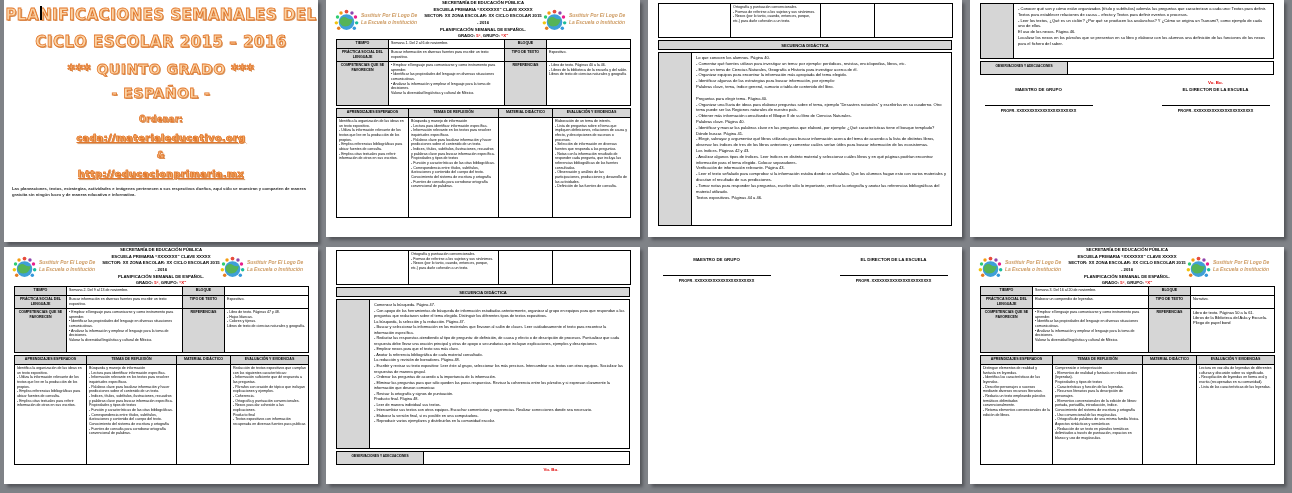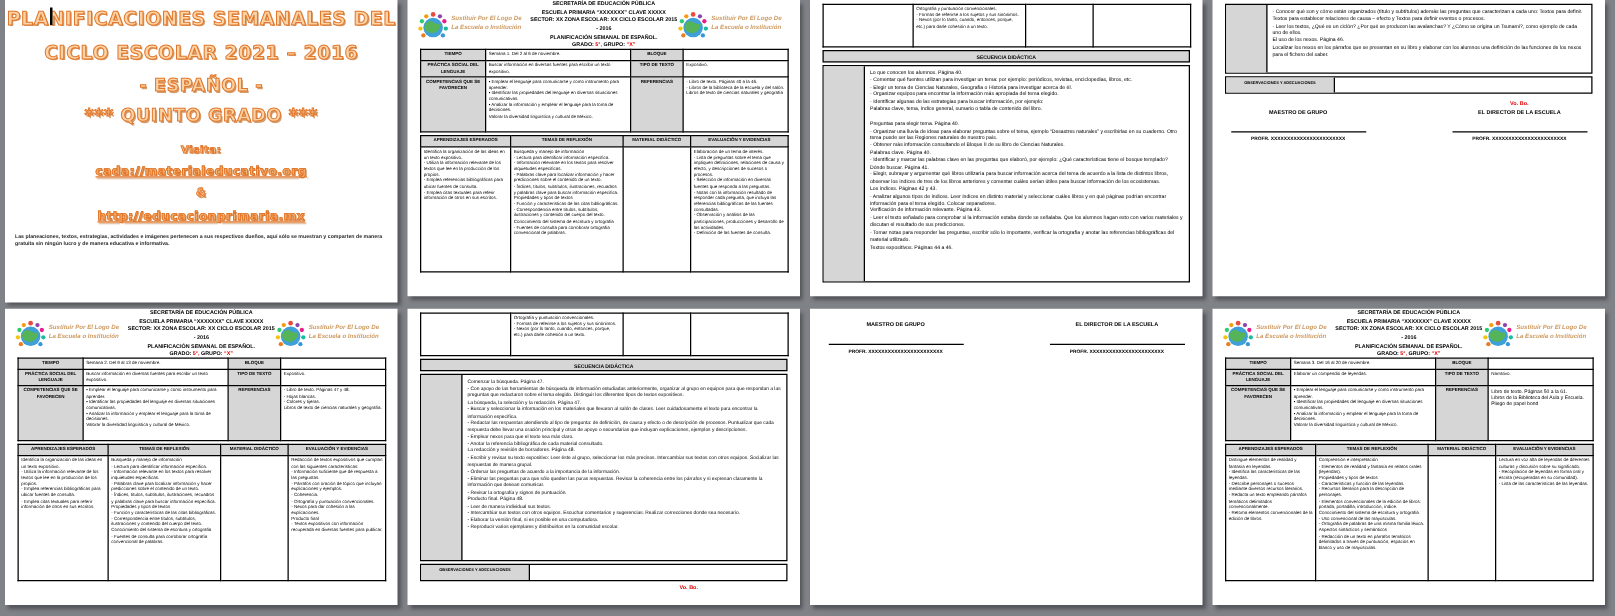--- a/index.html
+++ b/index.html
@@ -77,24 +77,24 @@
       <circle cx="26" cy="26" r="2.2" fill="#3498db"></circle>
     </g>
   </defs>
 </svg>
 
 <div class="canvas">
 
   <div class="page cover" style="left:4px;top:0">
     <div class="cursor"></div>
     <div class="wa t-big">PLANIFICACIONES SEMANALES DEL</div>
-    <div class="wa t-big" style="margin-top:7px">CICLO ESCOLAR 2021 – 2016</div>
+    <div class="wa t-big" style="margin-top:7px">CICLO ESCOLAR 2015 – 2016</div>
+    <div class="wa t-mid">*** QUINTO GRADO ***</div>
     <div class="wa t-mid">- ESPAÑOL -</div>
-    <div class="wa t-mid">*** QUINTO GRADO ***</div>
-    <div class="wa t-visita">Visita:</div>
+    <div class="wa t-visita">Ordenar:</div>
     <a class="wa t-link">cada://materialeducativo.org</a>
     <div class="wa t-amp">&amp;</div>
     <a class="wa t-link">http://educacionprimaria.mx</a>
     <div class="t-disc">Las planeaciones, textos, estrategias, actividades e imágenes pertenecen a sus respectivos dueños, aquí sólo se muestran y comparten de manera gratuita sin ningún lucro y de manera educativa e informativa.</div>
   </div>
 
   <div class="page" style="left:326px;top:0">
     <div class="hdr">
       <div class="logo">
         <svg class="logoimg" viewBox="0 0 32 32">

